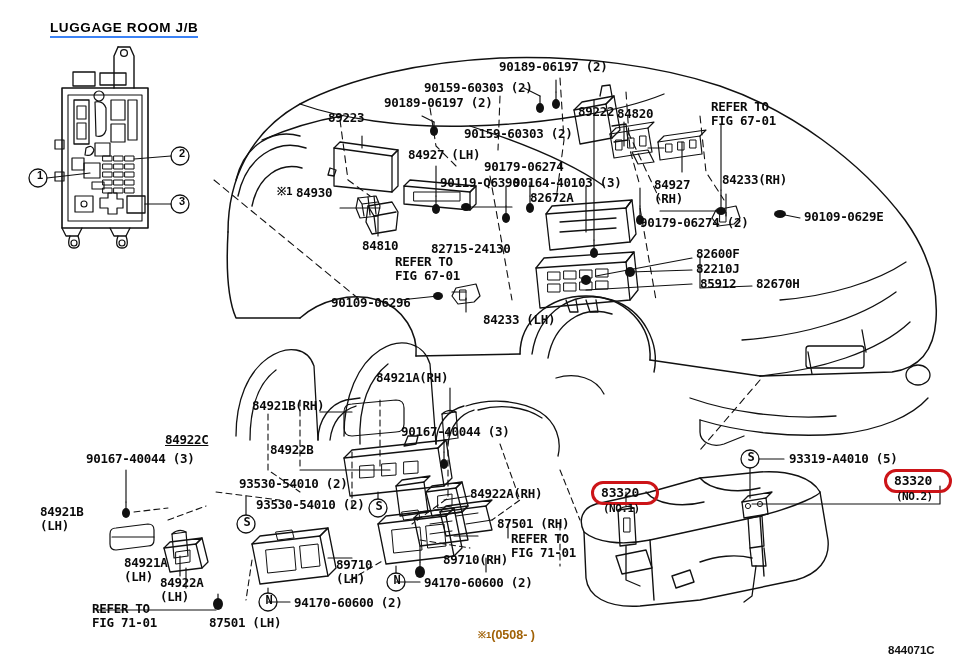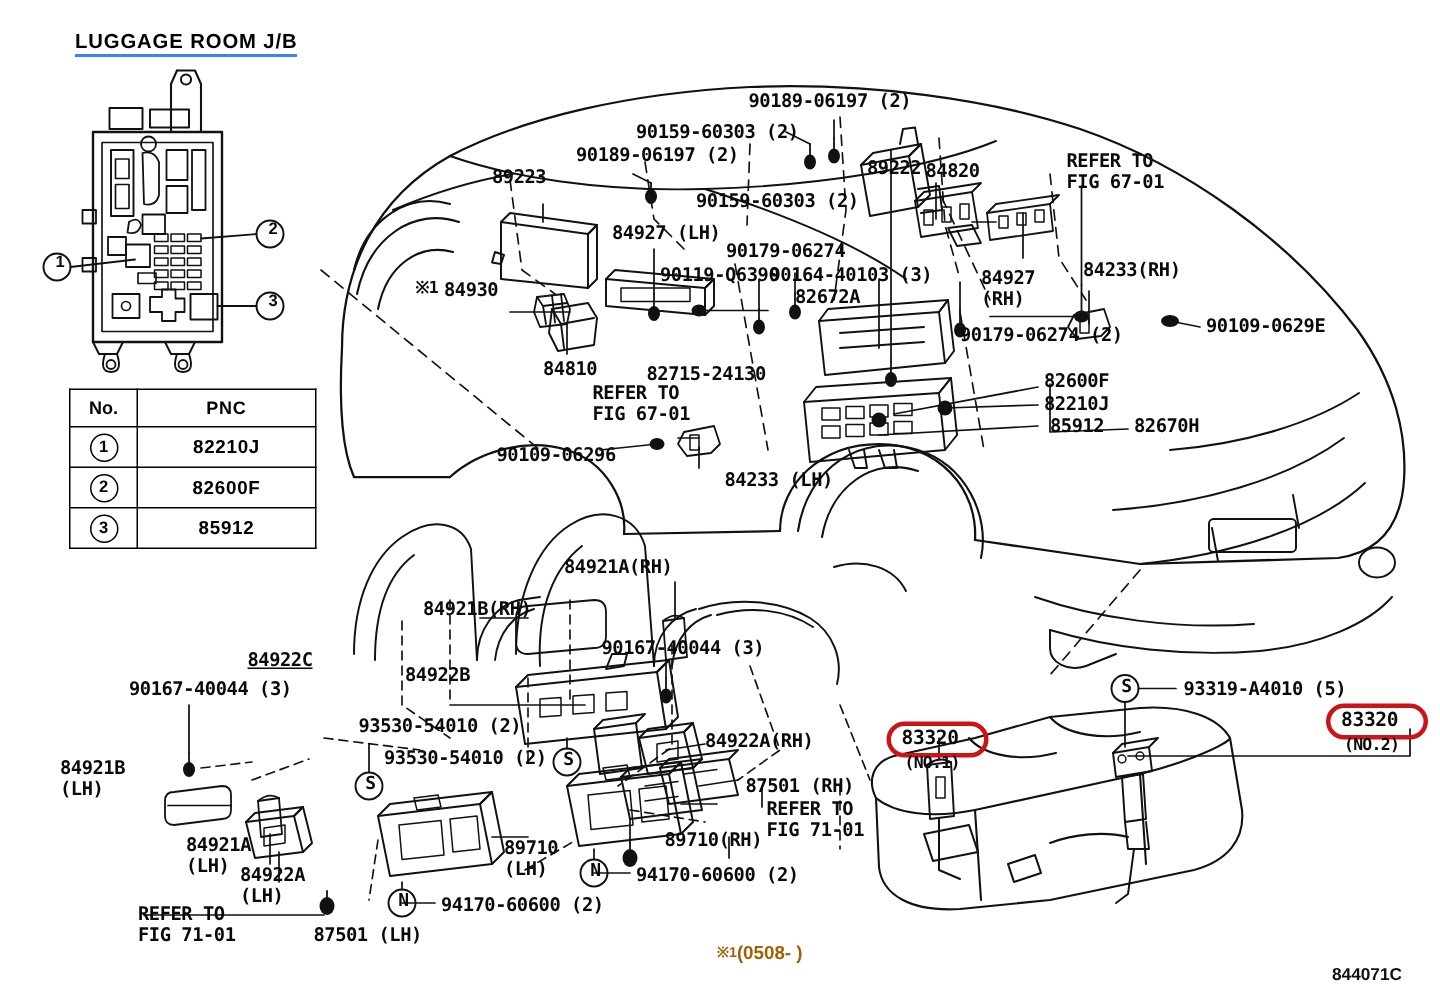--- a/index.html
+++ b/index.html
@@ -549,42 +549,20 @@
         <path d="M626 506 L626 492"></path>
         <path d="M759 459 L784 459"></path>
         <path d="M750 468 L750 498"></path>
         <path d="M752 504 L940 504 L940 486"></path>
       </g>
     </g>
   </svg>
 
   <div id="jb-title">LUGGAGE ROOM J/B</div>
 
-  <table id="pnc-table">
-    <thead>
-      <tr>
-        <th class="c-no">No.</th>
-        <th class="c-pnc">PNC</th>
-      </tr>
-    </thead>
-    <tbody>
-      <tr>
-        <td class="c-no"><span class="circnum">1</span></td>
-        <td class="c-pnc">82210J</td>
-      </tr>
-      <tr>
-        <td class="c-no"><span class="circnum">2</span></td>
-        <td class="c-pnc">82600F</td>
-      </tr>
-      <tr>
-        <td class="c-no"><span class="circnum">3</span></td>
-        <td class="c-pnc">85912</td>
-      </tr>
-    </tbody>
-  </table>
 
   <div class="lbl" style="left:31px; top:169px; width:18px; text-align:center; font-family:'Liberation Sans',sans-serif; font-size:11px;">1</div>
   <div class="lbl" style="left:173px; top:147px; width:18px; text-align:center; font-family:'Liberation Sans',sans-serif; font-size:11px;">2</div>
   <div class="lbl" style="left:173px; top:195px; width:18px; text-align:center; font-family:'Liberation Sans',sans-serif; font-size:11px;">3</div>
 
   <div class="lbl" style="left:239px; top:516px; width:16px; text-align:center; font-size:12px;">S</div>
   <div class="lbl" style="left:371px; top:500px; width:16px; text-align:center; font-size:12px;">S</div>
   <div class="lbl" style="left:261px; top:594px; width:16px; text-align:center; font-size:12px;">N</div>
   <div class="lbl" style="left:389px; top:574px; width:16px; text-align:center; font-size:12px;">N</div>
   <div class="lbl" style="left:743px; top:451px; width:16px; text-align:center; font-size:12px;">S</div>
@@ -617,21 +595,21 @@
   <div class="lbl" style="left:431px; top:242px;">82715-24130</div>
   <div class="lbl" style="left:331px; top:296px;">90109-06296</div>
   <div class="lbl" style="left:455px; top:313px;margin-left:28px;">84233 (LH)</div>
 
   <div class="lbl" style="left:696px; top:247px;">82600F</div>
   <div class="lbl" style="left:696px; top:262px;">82210J</div>
   <div class="lbl" style="left:700px; top:277px;">85912</div>
   <div class="lbl" style="left:756px; top:277px;">82670H</div>
 
   <div class="lbl" style="left:376px; top:371px;">84921A(RH)</div>
-  <div class="lbl" style="left:252px; top:399px;margin-left:30px;">84921B(RH)</div>
+  <div class="lbl" style="left:252px; top:399px;">84921B(RH)</div>
   <div class="lbl" style="left:165px; top:433px;text-decoration:underline;">84922C</div>
   <div class="lbl" style="left:270px; top:443px;">84922B</div>
   <div class="lbl" style="left:401px; top:425px;">90167-40044 (3)</div>
   <div class="lbl" style="left:86px; top:452px;">90167-40044 (3)</div>
   <div class="lbl" style="left:239px; top:477px;">93530-54010 (2)</div>
   <div class="lbl" style="left:256px; top:498px;">93530-54010 (2)</div>
   <div class="lbl" style="left:40px; top:505px;">84921B
 (LH)</div>
   <div class="lbl" style="left:124px; top:556px;">84921A
 (LH)</div>

